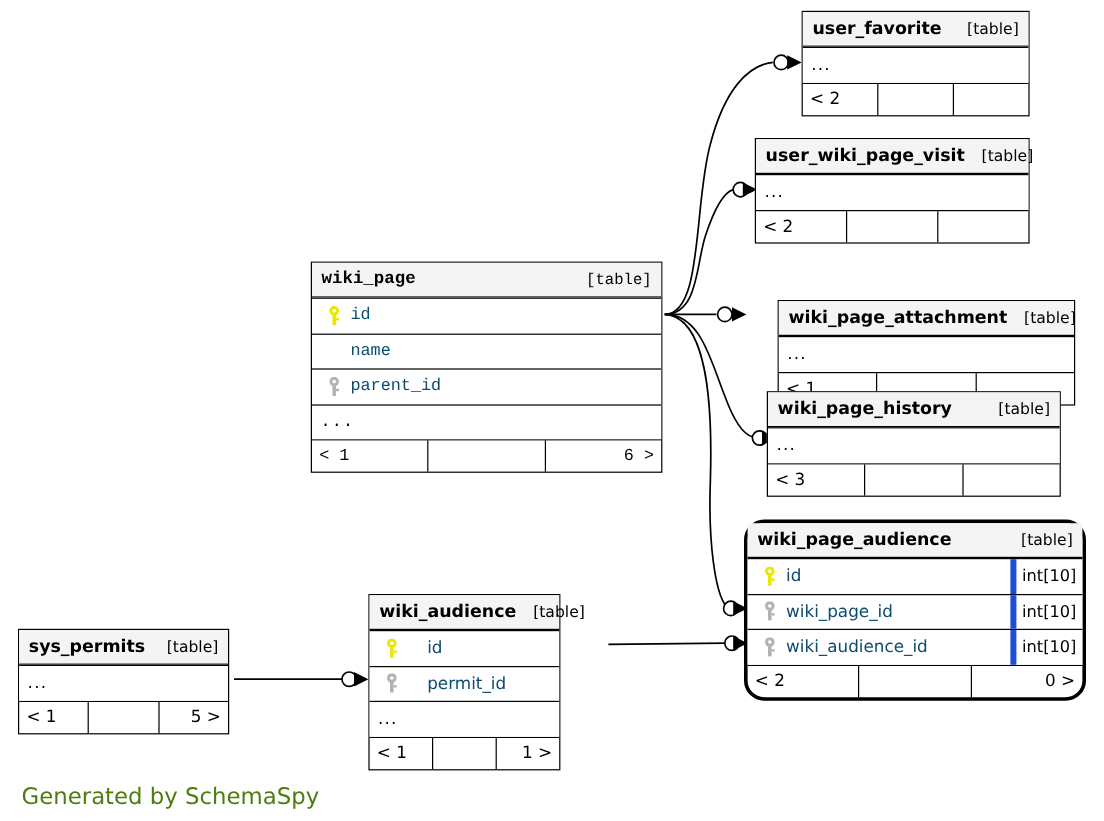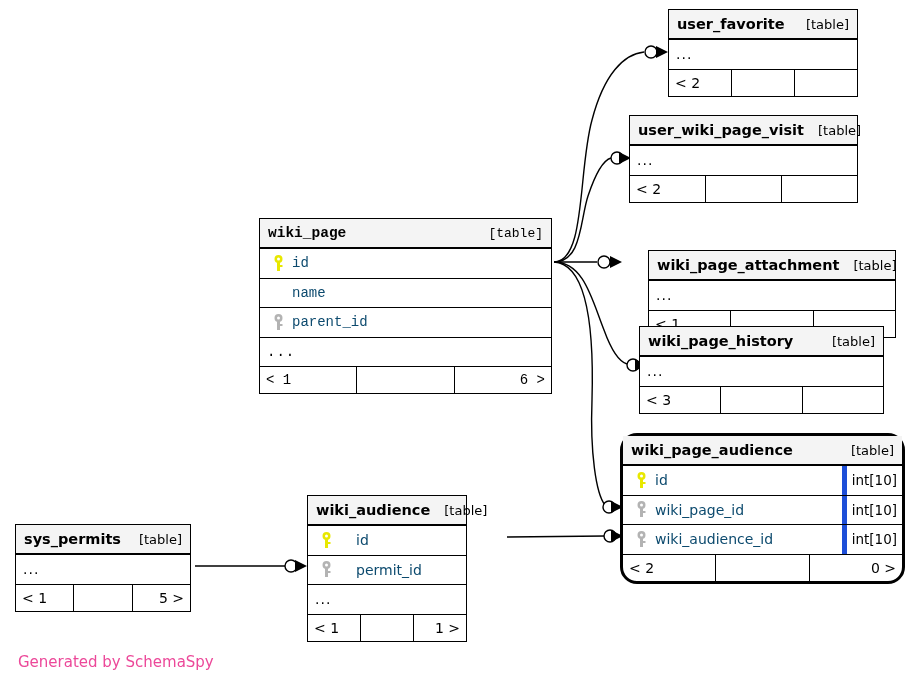--- a/index.html
+++ b/index.html
@@ -29,21 +29,21 @@
   .cname.ind{padding-left:20px;}
 
   .ellipsis{font-size:14px;color:#000;padding-left:7px;letter-spacing:1px;line-height:1;}
 
   .foot{display:flex;height:27px;border-top:1px solid #000;box-sizing:border-box;}
   .fcell{flex:1;border-left:1px solid #000;display:flex;align-items:center;
          font-size:14px;color:#000;padding:0 6px;box-sizing:border-box;}
   .fcell:first-child{border-left:none;}
   .fcell.r{justify-content:flex-end;}
 
-  .credit{position:absolute;left:18px;top:653px;font-size:15px;color:#ec4899;}
+  .credit{position:absolute;left:18px;top:653px;font-size:19px;color:#4d7c0f;}
 </style>
 </head>
 <body>
 
 <div id="canvas">
 
   <svg class="edges" viewBox="0 0 920 684">
     <g fill="none" stroke="#000" stroke-width="1.4">
 
       <path d="M554,262 C586,262 578,170 592,120 C604,74 624,54 644,52"></path>

